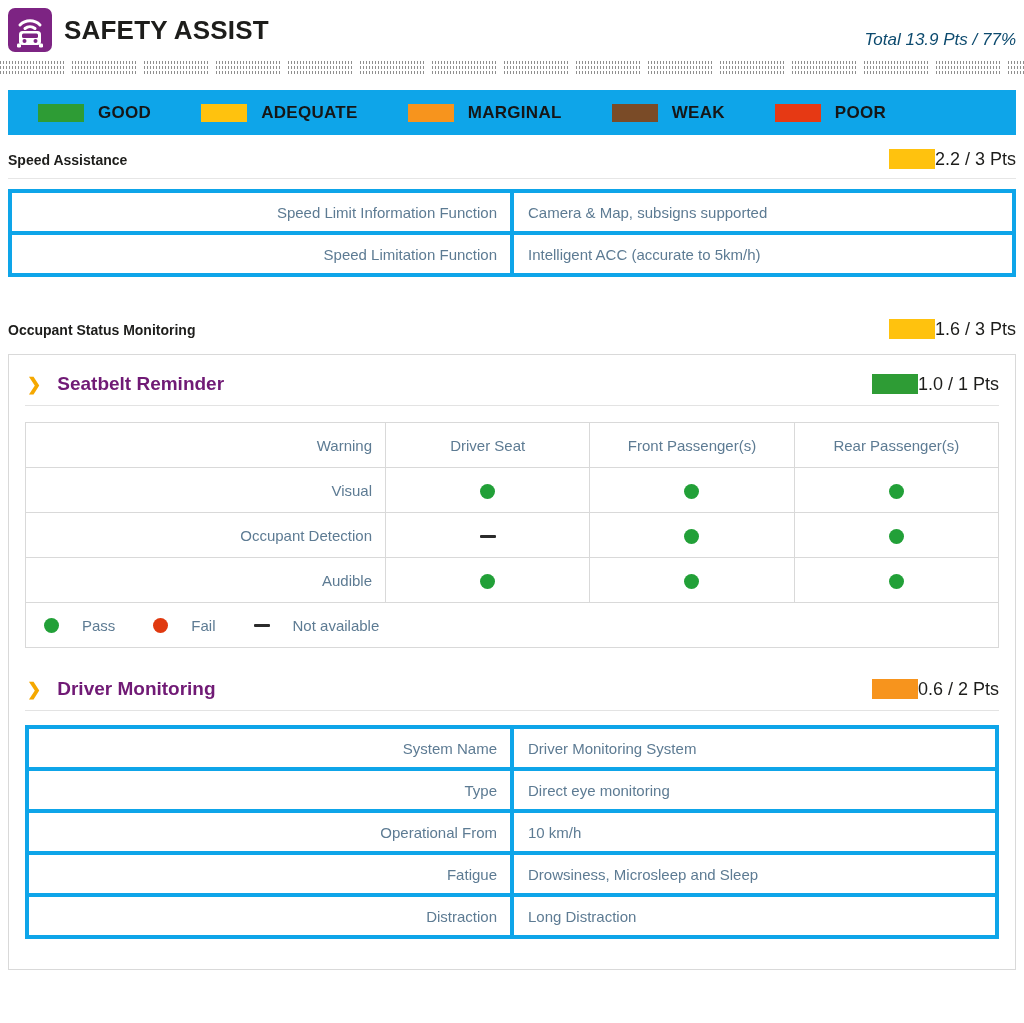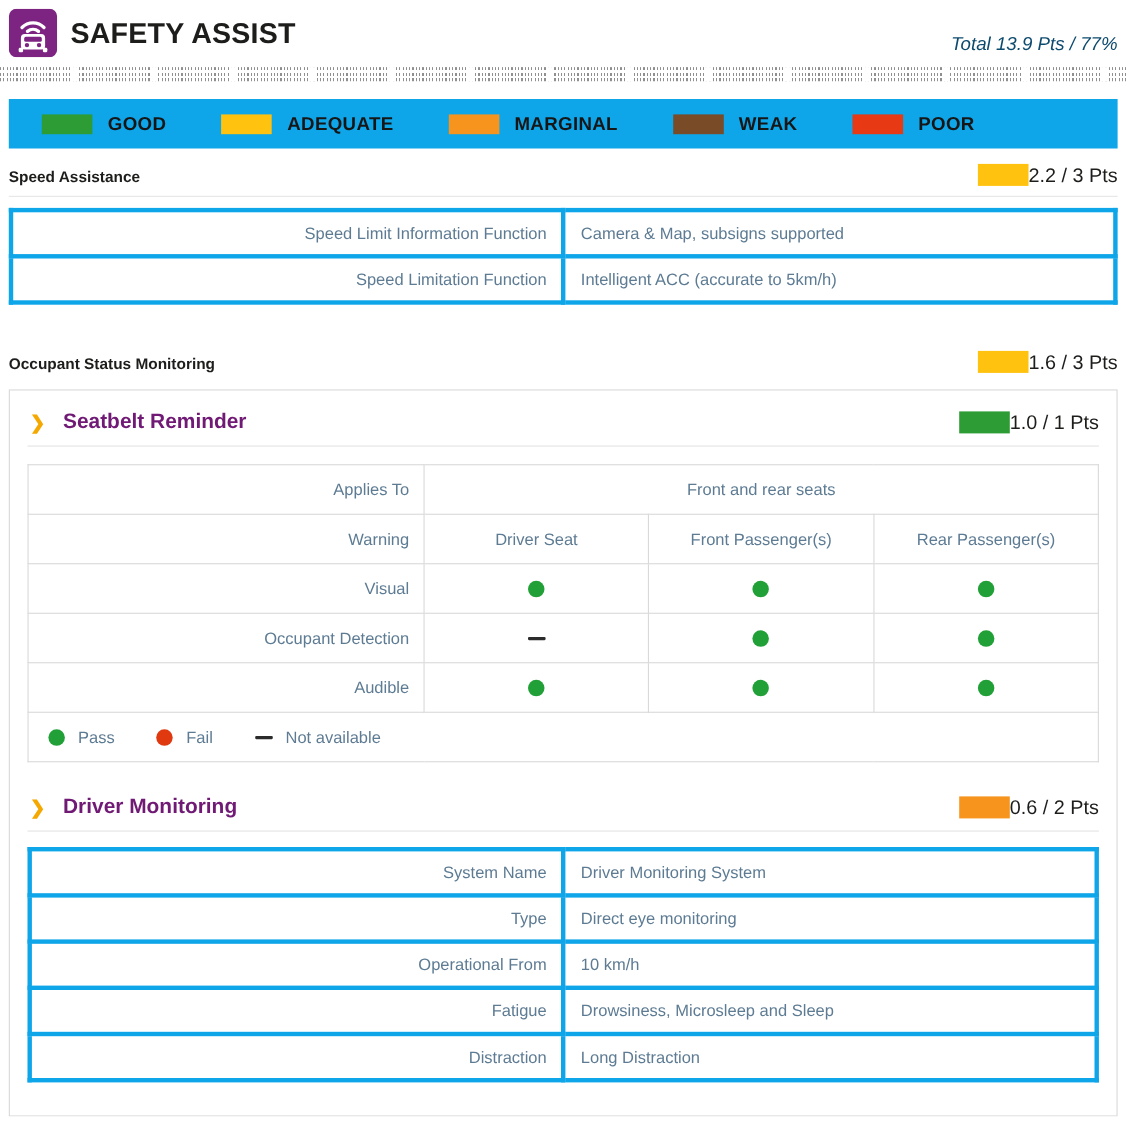--- a/index.html
+++ b/index.html
@@ -57,21 +57,21 @@
   .grid-table col.c0 { width:37%; }
   .grid-table col.c1, .grid-table col.c2, .grid-table col.c3 { width:21%; }
 
   .sym { display:inline-block; vertical-align:middle; }
   .sym-pass { width:15px; height:15px; border-radius:50%; background:#22a038; }
   .sym-fail { width:15px; height:15px; border-radius:50%; background:#e0390f; }
   .sym-na { width:16px; height:3px; border-radius:1px; background:#2b2b2b; }
 
   .tbl-legend { display:flex; align-items:center; gap:38px; padding:0 0 0 18px; }
   .tbl-legend .legend-pair { display:flex; align-items:center; gap:12px; }
-  .tbl-legend .legend-pair span.lbl { font-size:15px; color:#5d7b93; }
+  .tbl-legend .legend-pair span.lbl { font-size:15px; color:#5d7b93;margin-left:11px; }
 
   .subsection-gap { height:14px; }
   .driver-table { margin-top:14px; }
 </style>
 </head>
 <body>
 
 <div class="page-header">
   <div class="header-left">
     <span class="app-icon">
@@ -162,24 +162,20 @@
   </div>
 
   <table class="grid-table">
     <colgroup>
         <col class="c0">
         <col class="c1">
         <col class="c2">
         <col class="c3">
       </colgroup>
     <tbody>
-        <tr>
-      <td class="k">Applies To</td>
-      <td colspan="3">Front and rear seats</td>
-    </tr>
     <tr>
       <td class="k">Warning</td>
       <td>Driver Seat</td>
       <td>Front Passenger(s)</td>
       <td>Rear Passenger(s)</td>
     </tr>
     <tr>
       <td class="k">Visual</td>
       <td><span class="sym sym-pass"></span></td>
       <td><span class="sym sym-pass"></span></td>

